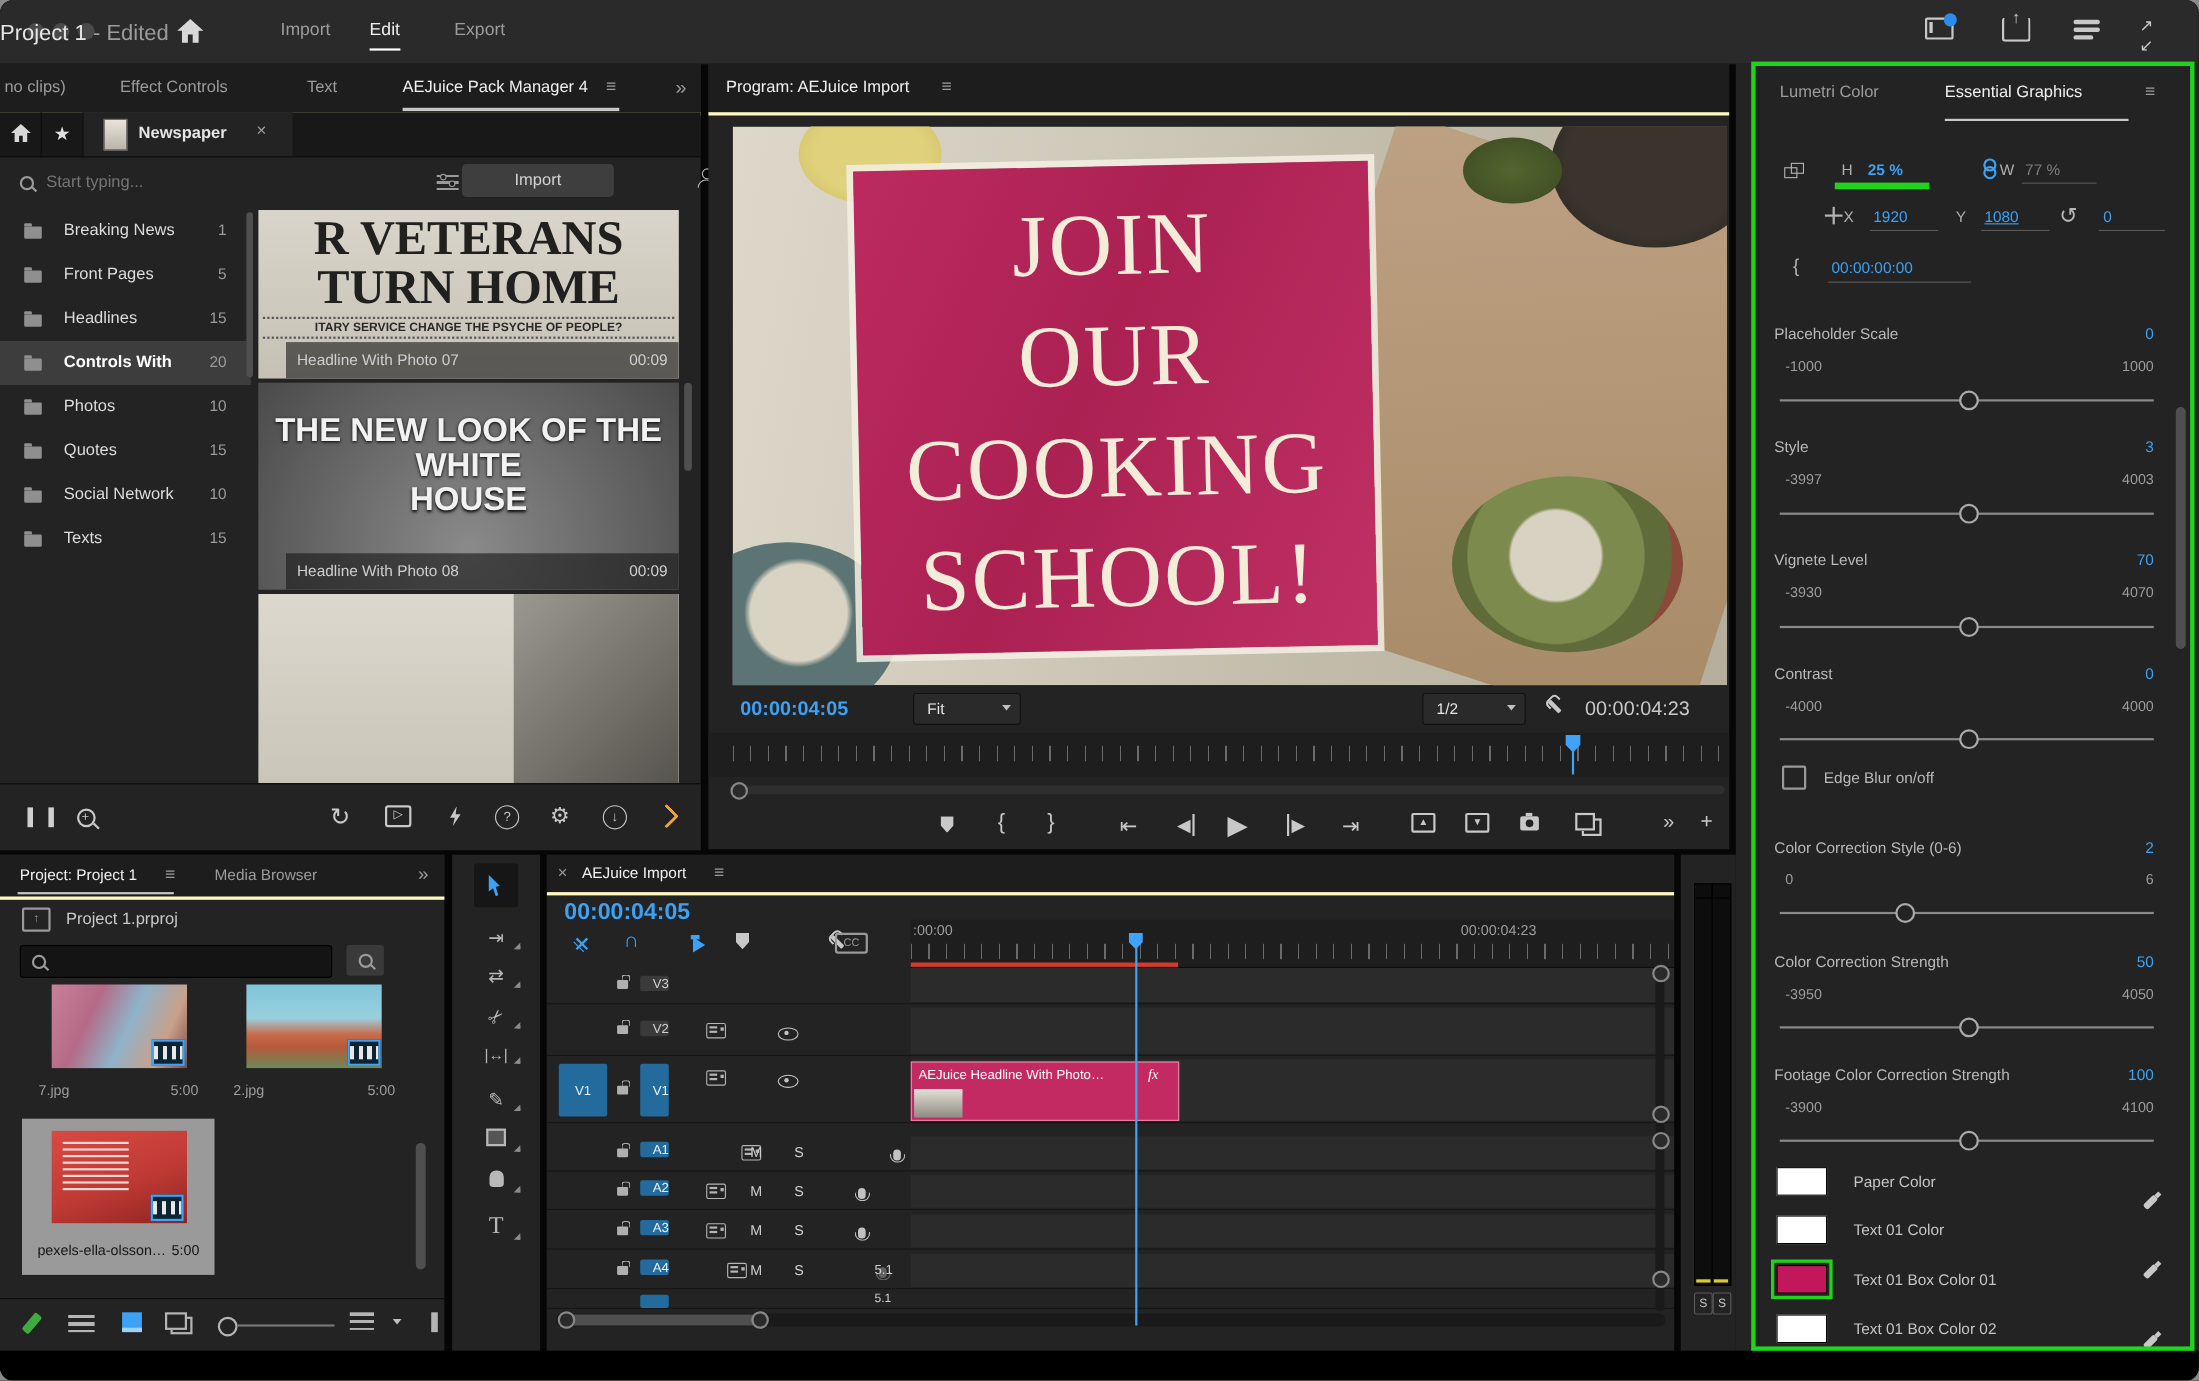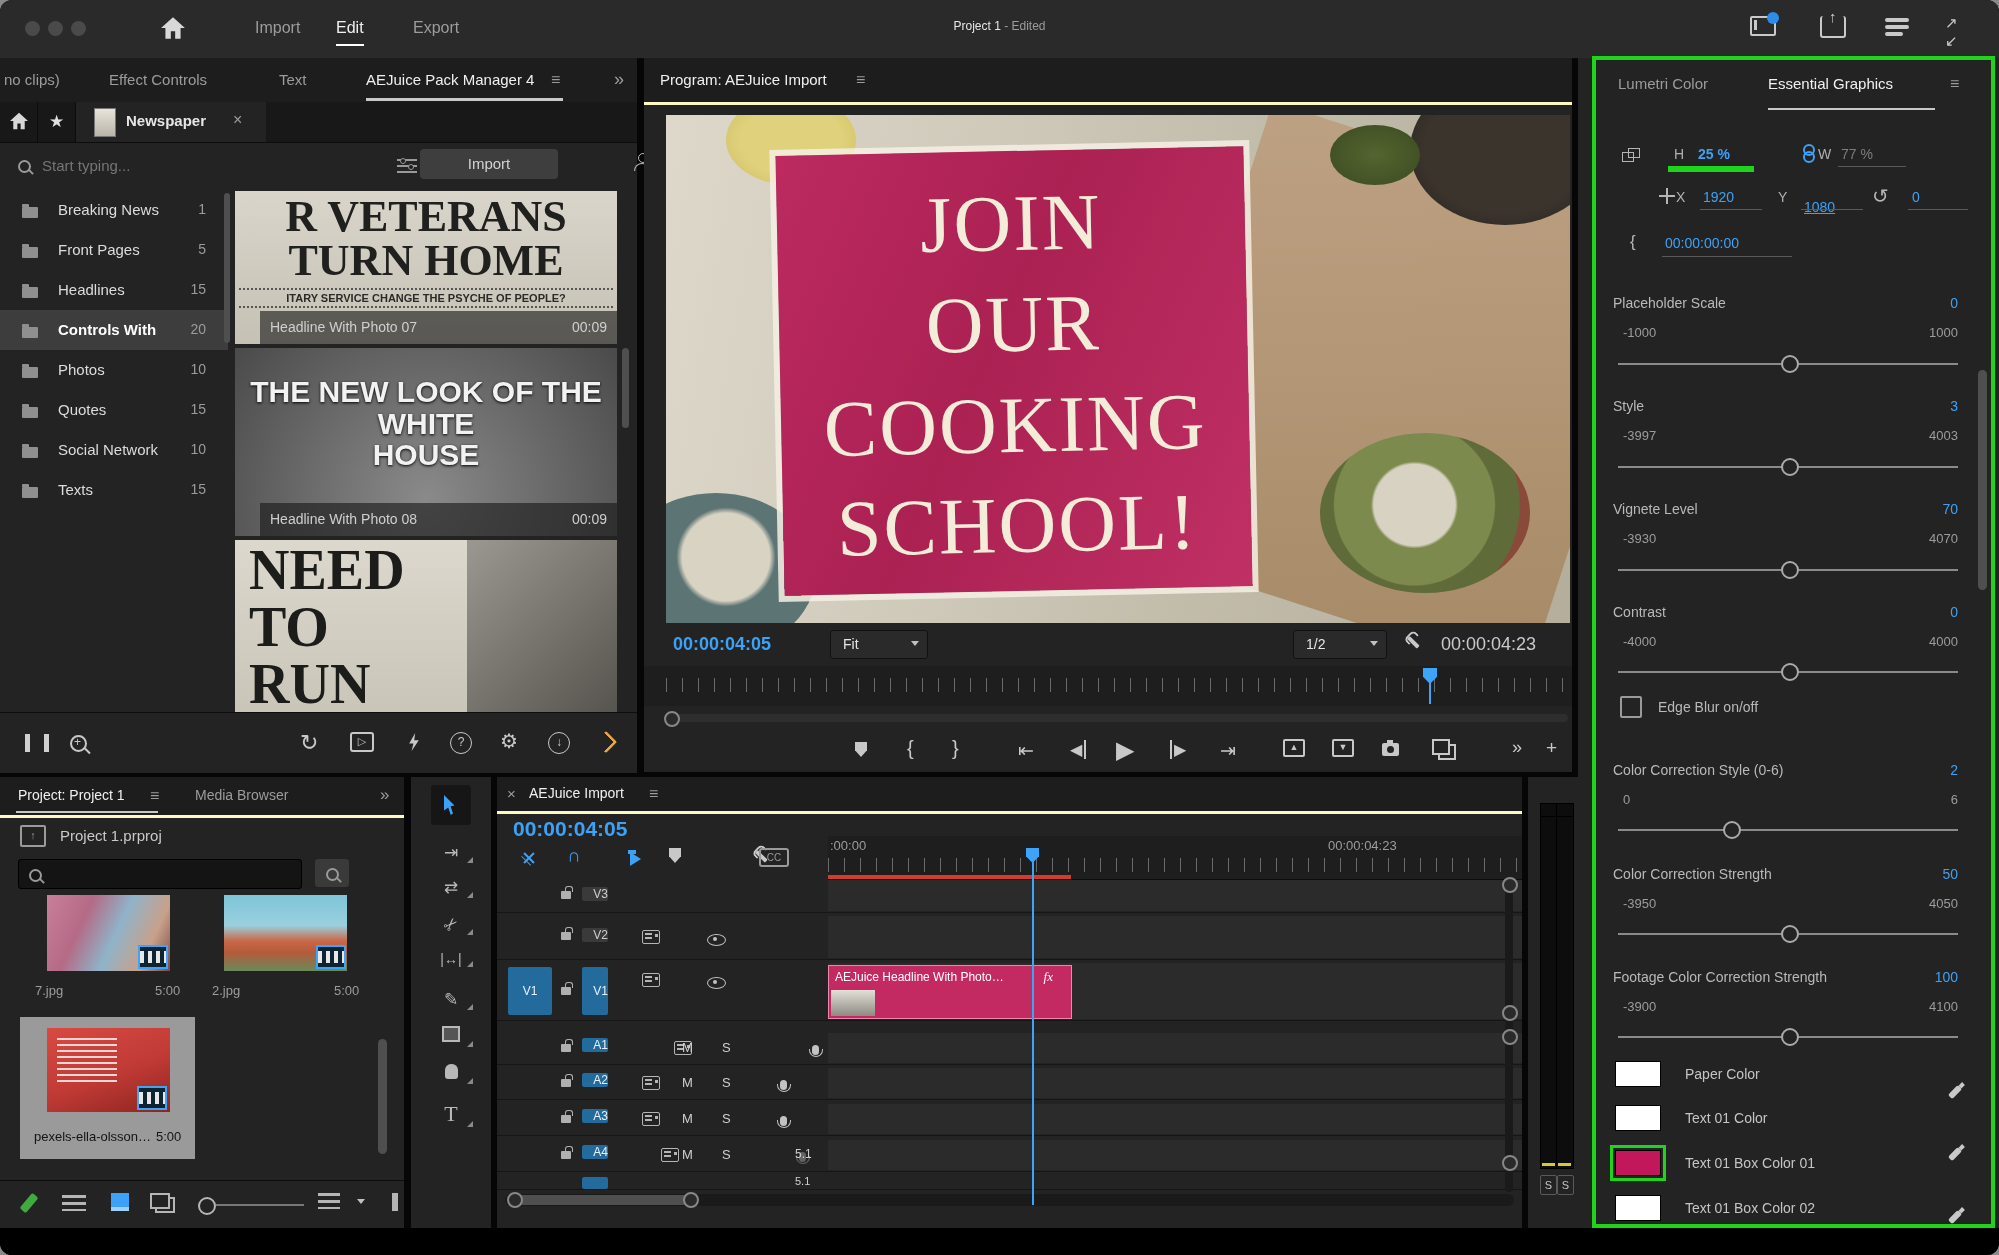--- a/index.html
+++ b/index.html
@@ -118,21 +118,21 @@
   <div class="titlebar">
     <div class="tlight" style="left:25px;"></div>
     <div class="tlight" style="left:48px;"></div>
     <div class="tlight" style="left:71px;"></div>
     <svg class="abs" style="left:160px;top:16px;" width="26" height="24" viewBox="0 0 24 22">
         <path class="house-svg" d="M12 1 L23 11 H19 V21 H14 V14 H10 V21 H5 V11 H1 Z"></path>
       </svg>
     <div class="menu-item" style="left:255px;">Import</div>
     <div class="menu-item active" style="left:336px;">Edit</div>
     <div class="menu-item" style="left:413px;">Export</div>
-    <div class="abs" style="left:0;right:0;top:19px;text-align:center;font-size:12px;"><span class="bright">Project 1</span><span class="dim"> - Edited</span></div>
+    <div class="abs" style="left:0;right:0;top:19px;text-align:left;font-size:20px;"><span class="bright">Project 1</span><span class="dim"> - Edited</span></div>
     <div class="tb-ico" style="left:1750px;width:22px;height:16px;border:2px solid #c9c9c9;border-radius:2px;">
       <div class="abs" style="left:2px;top:2px;width:3px;height:10px;background:#c9c9c9;"></div>
       <div class="abs" style="right:-5px;top:-6px;width:12px;height:12px;border-radius:50%;background:#2d8ceb;"></div>
     </div>
     <div class="tb-ico" style="left:1820px;width:22px;height:20px;border:2px solid #c9c9c9;border-radius:3px;border-top:none;">
       <div class="abs" style="left:7px;top:-8px;color:#c9c9c9;font-size:15px;">↑</div>
     </div>
     <div class="tb-ico" style="left:1885px;top:18px;">
       <div style="width:24px;height:4px;background:#c9c9c9;border-radius:2px;margin-bottom:3px;"></div>
       <div style="width:24px;height:4px;background:#c9c9c9;border-radius:2px;margin-bottom:3px;"></div>
@@ -202,21 +202,20 @@
       <div class="abs" style="inset:0;background:radial-gradient(circle at 50% 80%,#8a8a8a,#4a4a4a);"></div>
       <div class="abs" style="left:0;top:28px;width:100%;text-align:center;font-weight:bold;font-size:30px;color:#f2f2f2;line-height:1.05;text-shadow:0 1px 3px #000;"><span>THE NEW LOOK OF THE WHITE</span><br><span>HOUSE</span></div>
       <div class="cap">
         <span class="abs" style="left:10px;top:8px;">Headline With Photo 08</span>
         <span class="abs" style="right:10px;top:8px;">00:09</span>
       </div>
     </div>
     <div class="thumb" style="top:482px;height:172px;">
       <div class="abs" style="inset:0;background:linear-gradient(#dcd8cd,#c9c5b9);"></div>
       <div class="abs" style="right:0;top:0;width:150px;height:172px;background:linear-gradient(135deg,#9a9890,#56544e);"></div>
-      <div class="abs" style="left:14px;top:2px;font-family:'Liberation Serif',serif;font-weight:bold;font-size:56px;color:#1c1c1a;line-height:1.02;"><span>NEED</span><br><span>TO</span><br><span>RUN</span></div>
     </div>
     <div class="scroll" style="left:622px;top:290px;width:7px;height:80px;"></div>
 
     <div class="abs" style="left:0;top:654px;width:637px;height:60px;background:#232323;border-top:1px solid #0c0c0c;">
       <span class="pause-i abs" style="left:25px;top:21px;"></span>
       <span class="zoom-i abs" style="left:70px;top:22px;"></span>
       <span class="abs" style="left:300px;top:17px;font-size:22px;color:#c8c8c8;">↻</span>
       <span class="abs" style="left:350px;top:19px;width:20px;height:16px;border:2px solid #c8c8c8;border-radius:3px;text-align:center;line-height:15px;font-size:11px;color:#c8c8c8;">▷</span>
       <span class="bolt-i abs" style="left:408px;top:20px;"></span>
       <span class="circ-i abs" style="left:450px;top:19px;">?</span>
@@ -306,21 +305,21 @@
     <span class="chain-i abs" style="left:203px;top:86px;"></span>
     <span class="abs eg-label" style="left:240px;top:88px;">W</span>
     <span class="abs faint f14" style="left:263px;top:88px;">77 %</span>
     <div class="inline-ul" style="left:260px;top:108px;width:68px;"></div>
 
     <span class="move-i abs" style="left:44px;top:130px;"></span>
     <span class="abs eg-label" style="left:98px;top:131px;">X</span>
     <span class="abs eg-val" style="left:125px;top:131px;">1920</span>
     <div class="inline-ul" style="left:122px;top:151px;width:62px;"></div>
     <span class="abs eg-label" style="left:200px;top:131px;">Y</span>
-    <span class="abs eg-val" style="left:226px;top:141px;text-decoration:underline;">1080</span>
+    <span class="abs eg-val" style="left:226px;top:131px;text-decoration:underline;">1080</span>
     <div class="inline-ul" style="left:223px;top:151px;width:62px;"></div>
     <span class="abs" style="left:294px;top:126px;font-size:20px;color:#b5b5b5;">↺</span>
     <span class="abs eg-val" style="left:334px;top:131px;">0</span>
     <div class="inline-ul" style="left:330px;top:151px;width:60px;"></div>
 
     <span class="abs" style="left:52px;top:174px;font-size:17px;color:#b5b5b5;">{</span>
     <span class="abs eg-val" style="left:87px;top:177px;">00:00:00:00</span>
     <div class="inline-ul" style="left:84px;top:198px;width:130px;"></div>
 
     

